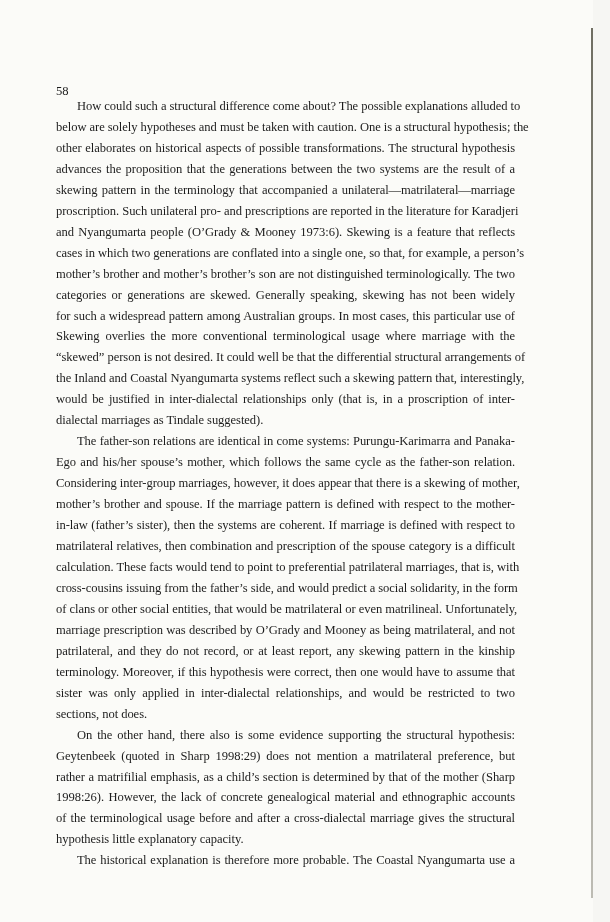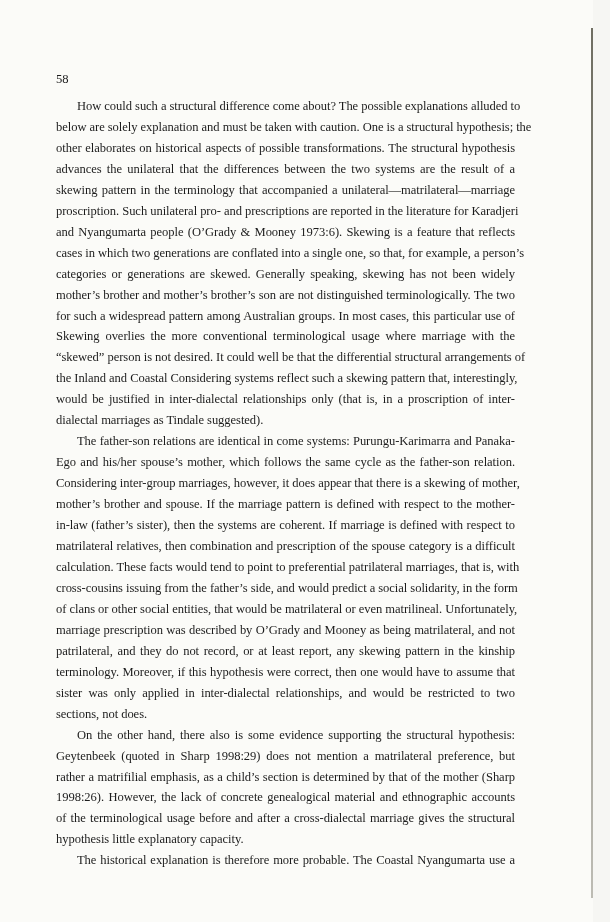--- a/index.html
+++ b/index.html
@@ -12,21 +12,21 @@
   }
   .page-edge {
     position: absolute; left: 591px; top: 28px; width: 1.5px; height: 870px;
     background: linear-gradient(#6f6e62, #9a998f 60%, #bdbcb4);
   }
   .page-shade {
     position: absolute; left: 593px; top: 0; width: 17px; height: 922px;
     background: #f6f6f3;
   }
   .page-number {
-    position: absolute; left: 56px; top: 72px;
+    position: absolute; left: 56px; top: 84px;
     font-size: 12.6px; line-height: 14px;
   }
   .body-text {
     position: absolute; left: 56px; top: 96px; width: 459px;
     font-size: 12.55px; line-height: 20.95px;
     text-align: justify;
     letter-spacing: -0.05px;
   }
   .body-text span.ln { display: block; text-align: justify; text-align-last: justify; white-space: nowrap; }
   .body-text span.ln.last { text-align-last: left; }
@@ -36,33 +36,33 @@
 <body>
 
 <div class="page-shade"></div>
 <div class="page-edge"></div>
 
 <div class="page-number">58</div>
 
 <div class="body-text" id="body-text">
     <div>
       <span class="ln first">How could such a structural difference come about? The possible explanations alluded to</span>
-      <span class="ln">below are solely explanation and must be taken with caution. One is a structural hypothesis; the</span>
+      <span class="ln">below are solely hypotheses and must be taken with caution. One is a structural hypothesis; the</span>
       <span class="ln">other elaborates on historical aspects of possible transformations. The structural hypothesis</span>
-      <span class="ln">advances the unilateral that the differences between the two systems are the result of a</span>
+      <span class="ln">advances the proposition that the generations between the two systems are the result of a</span>
       <span class="ln">skewing pattern in the terminology that accompanied a unilateral—matrilateral—marriage</span>
       <span class="ln">proscription. Such unilateral pro- and prescriptions are reported in the literature for Karadjeri</span>
       <span class="ln">and Nyangumarta people (O’Grady &amp; Mooney 1973:6). Skewing is a feature that reflects</span>
       <span class="ln">cases in which two generations are conflated into a single one, so that, for example, a person’s</span>
+      <span class="ln">mother’s brother and mother’s brother’s son are not distinguished terminologically. The two</span>
       <span class="ln">categories or generations are skewed. Generally speaking, skewing has not been widely</span>
-      <span class="ln">mother’s brother and mother’s brother’s son are not distinguished terminologically. The two</span>
       <span class="ln">for such a widespread pattern among Australian groups. In most cases, this particular use of</span>
       <span class="ln">Skewing overlies the more conventional terminological usage where marriage with the</span>
       <span class="ln">“skewed” person is not desired. It could well be that the differential structural arrangements of</span>
-      <span class="ln">the Inland and Coastal Considering systems reflect such a skewing pattern that, interestingly,</span>
+      <span class="ln">the Inland and Coastal Nyangumarta systems reflect such a skewing pattern that, interestingly,</span>
       <span class="ln">would be justified in inter-dialectal relationships only (that is, in a proscription of inter-</span>
       <span class="ln last">dialectal marriages as Tindale suggested).</span>
     </div>
     <div>
       <span class="ln first">The father-son relations are identical in come systems: Purungu-Karimarra and Panaka-</span>
       <span class="ln">Ego and his/her spouse’s mother, which follows the same cycle as the father-son relation.</span>
       <span class="ln">Considering inter-group marriages, however, it does appear that there is a skewing of mother,</span>
       <span class="ln">mother’s brother and spouse. If the marriage pattern is defined with respect to the mother-</span>
       <span class="ln">in-law (father’s sister), then the systems are coherent. If marriage is defined with respect to</span>
       <span class="ln">matrilateral relatives, then combination and prescription of the spouse category is a difficult</span>

